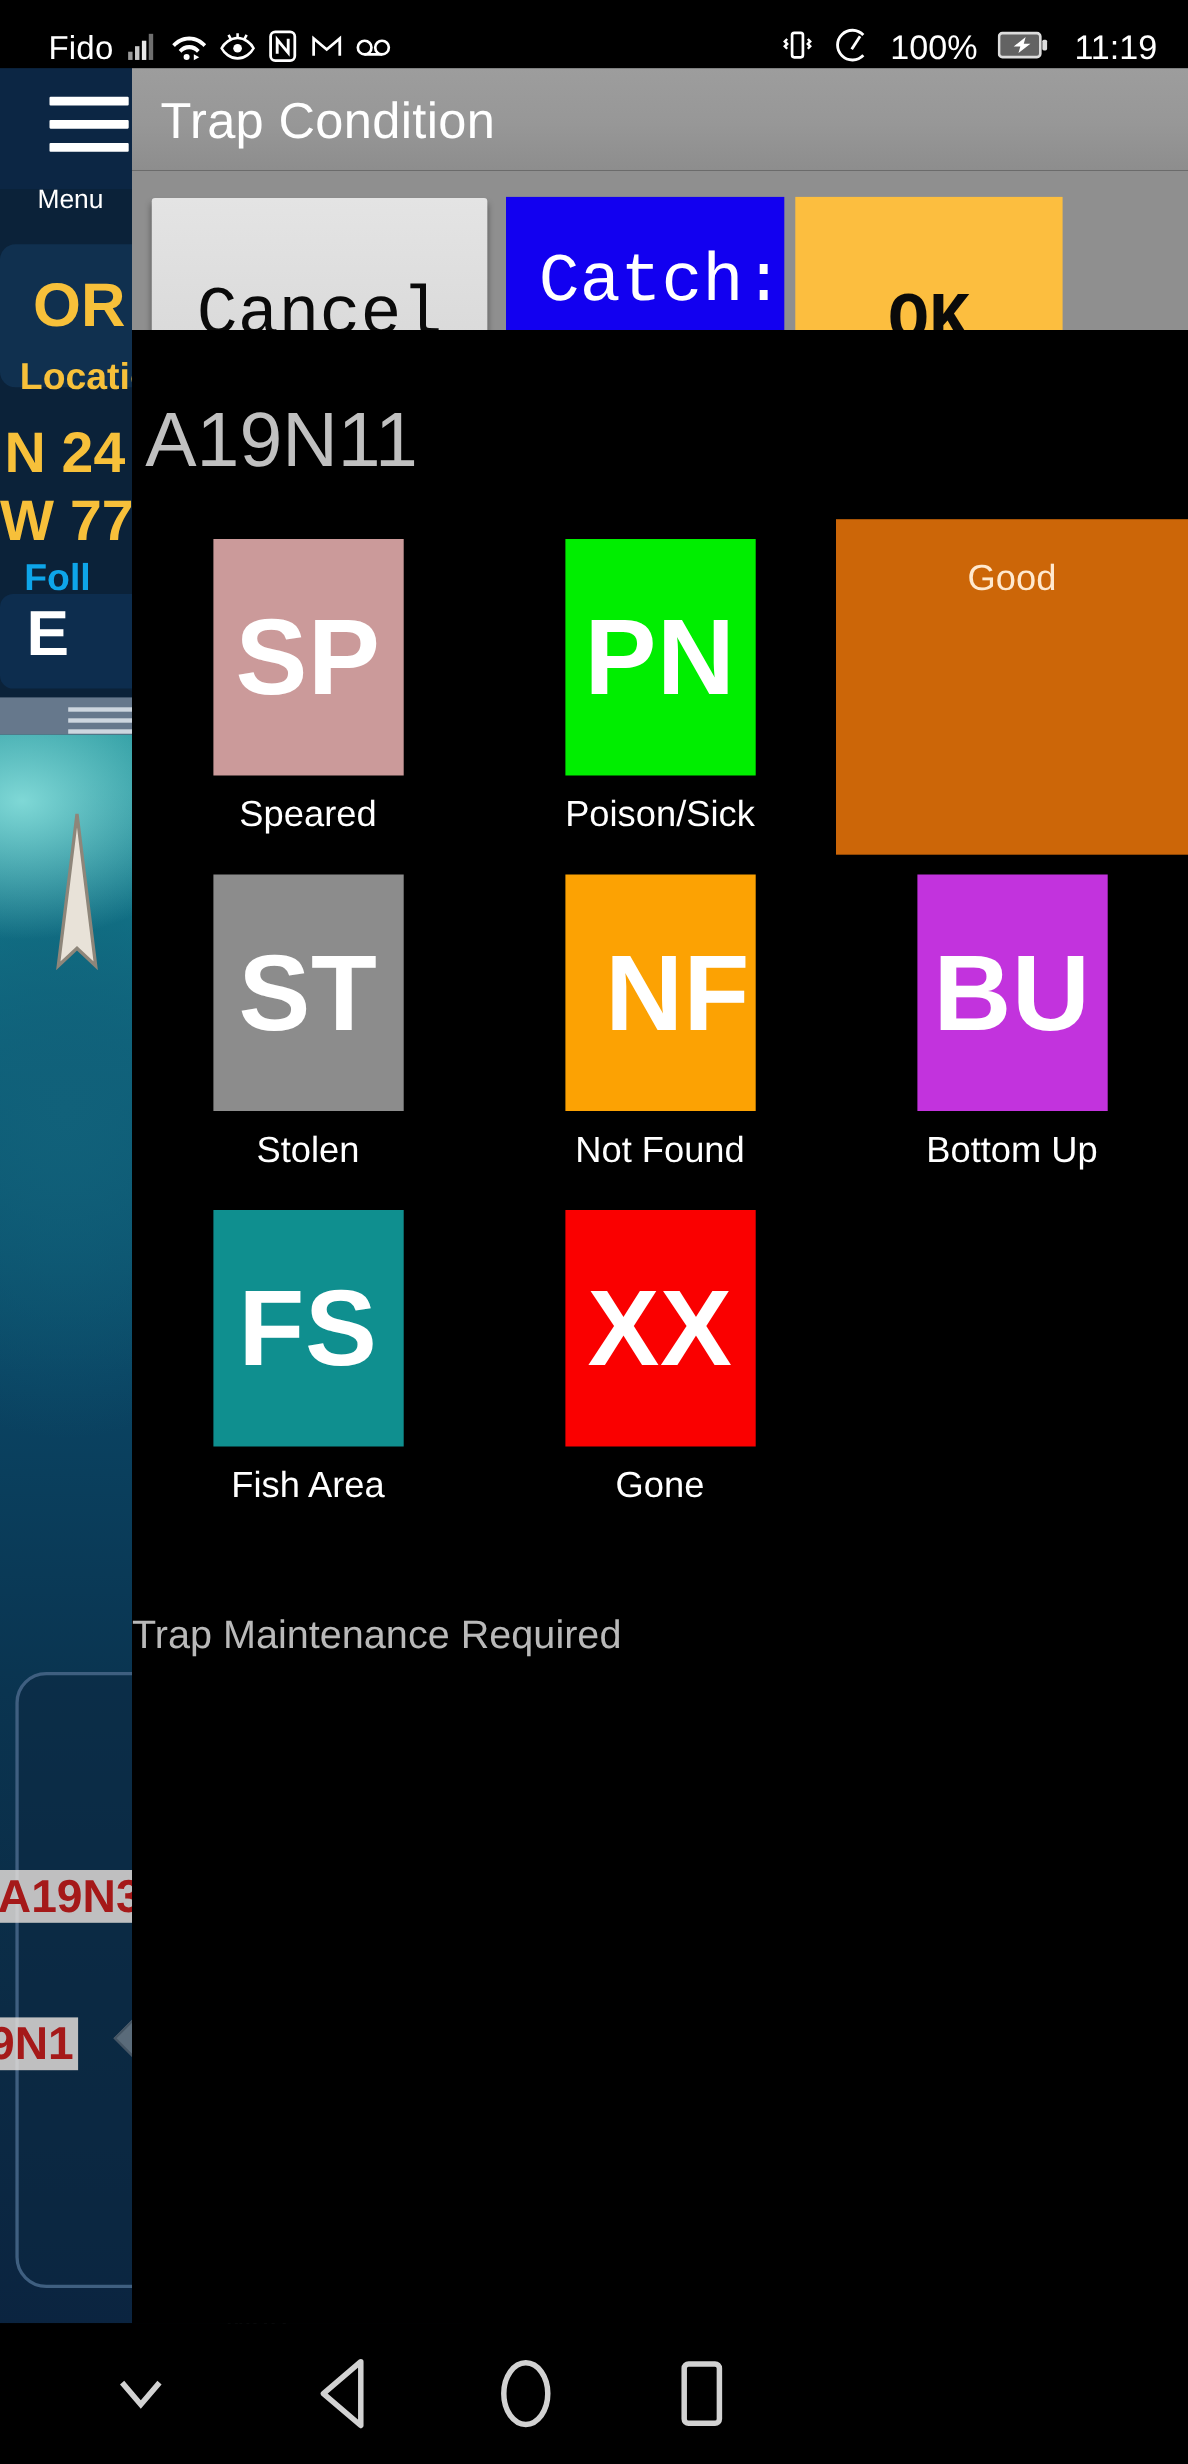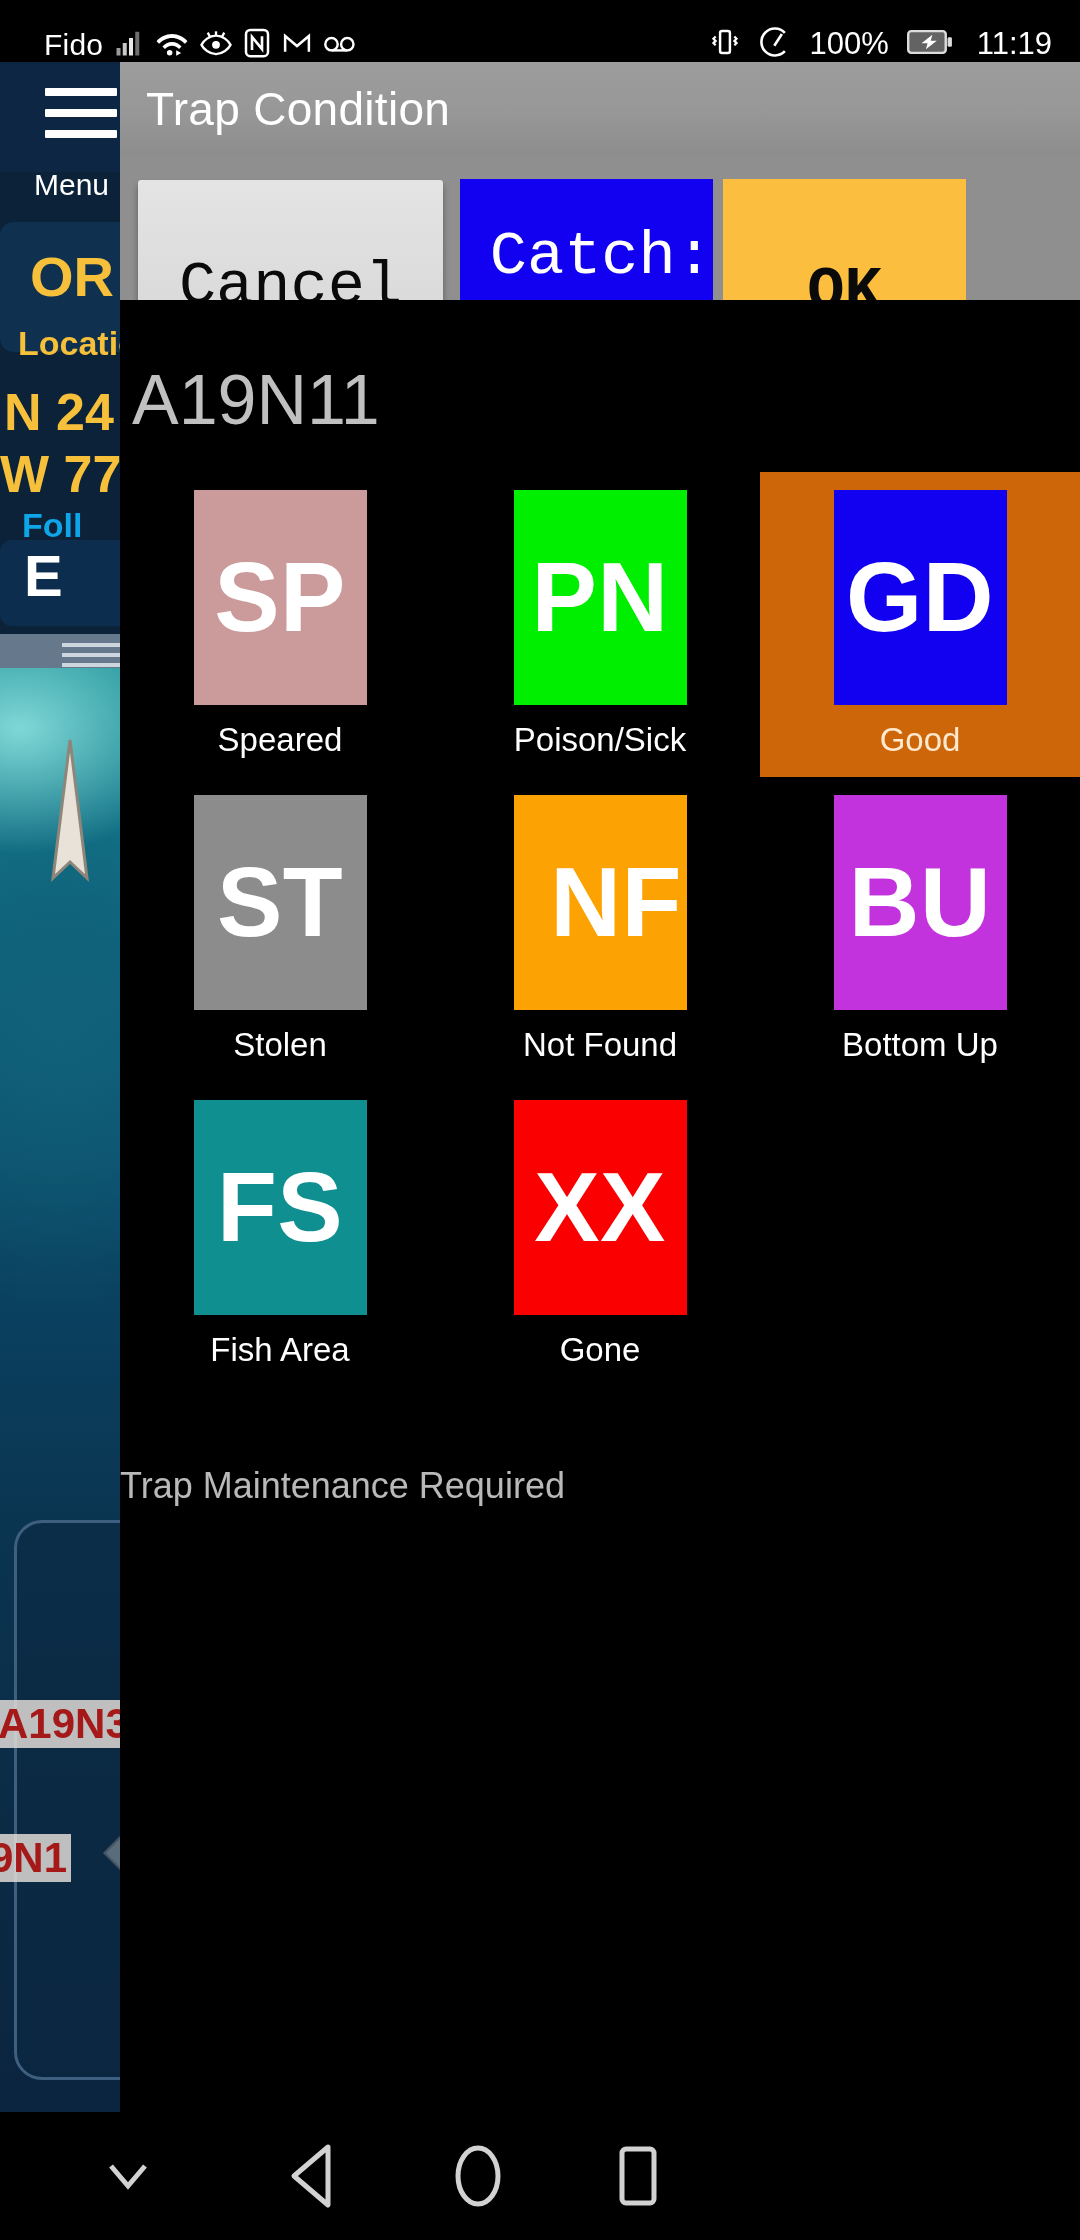--- a/index.html
+++ b/index.html
@@ -33,21 +33,21 @@
     position:absolute; left:0; top:0; width:1080px; height:110px;
     background:#0c2644;
   }
   .hamburger {
     position:absolute; left:45px; top:26px; width:72px;
   }
   .hamburger i {
     display:block; height:8px; background:#fff; margin-bottom:13px; border-radius:1px;
   }
   #menu-label {
-    position:absolute; left:34px; top:106px; font-size:30px; color:#fff;
+    position:absolute; left:34px; top:106px; font-size:24px; color:#fff;
   }
   #bg-card1 {
     position:absolute; left:0; top:160px; width:440px; height:130px;
     background:#10304f; border-radius:14px;
   }
   #bg-or {
     position:absolute; left:30px; top:182px; font-size:56px; font-weight:bold; color:#f7c03a;
   }
   #bg-loc {
     position:absolute; left:18px; top:262px; font-size:34px; font-weight:bold; color:#f7c03a;
@@ -356,21 +356,20 @@
         <div class="tile-row">
           <div class="tile-cell">
             <div class="swatch" style="background: rgb(203, 154, 154);">SP</div>
             <div class="tile-label">Speared</div>
           </div>
           <div class="tile-cell">
             <div class="swatch" style="background: rgb(0, 238, 0);">PN</div>
             <div class="tile-label">Poison/Sick</div>
           </div>
           <div class="tile-cell selected" style="background: rgb(204, 102, 8);">
-            <div class="swatch" style="background: rgb(18, 0, 240);">GD</div>
             <div class="tile-label">Good</div>
           </div>
         </div>
 
         <div class="tile-row">
           <div class="tile-cell">
             <div class="swatch" style="background: rgb(140, 140, 140);">ST</div>
             <div class="tile-label">Stolen</div>
           </div>
           <div class="tile-cell">

